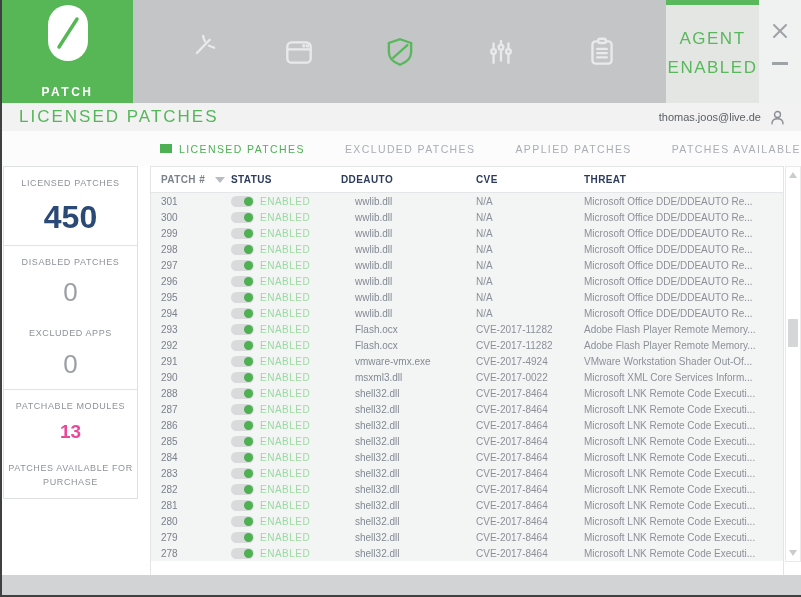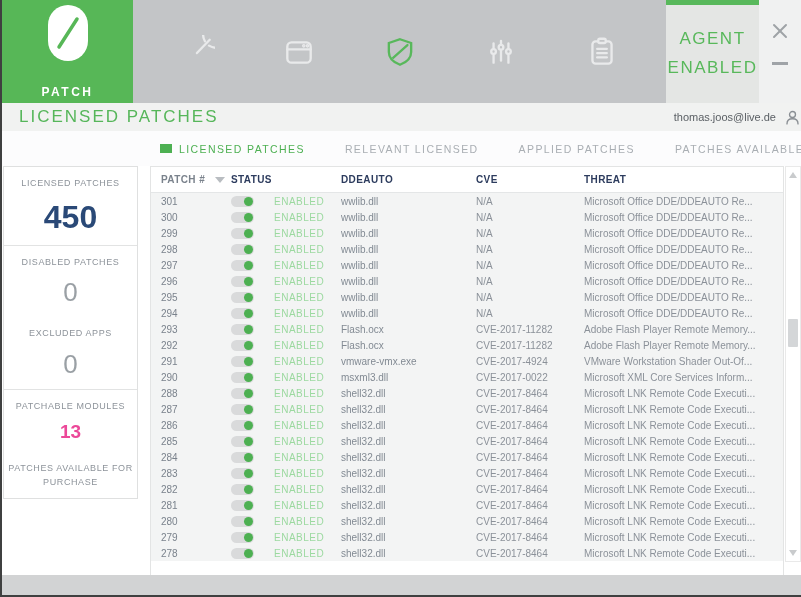--- a/index.html
+++ b/index.html
@@ -34,21 +34,21 @@
     align-items:center; padding-top:22px;
   }
   .win-close { cursor:pointer; line-height:0; }
   .win-min { margin-top:22px; width:16px; height:3px; background:#9fa3a7; cursor:pointer; }
   
   .page-header {
     position:absolute; top:103px; left:0; right:0; height:28px; background:#f1f2f1;
     display:flex; align-items:center;
   }
   .page-title { color:#56b65a; font-size:17px; letter-spacing:2px; padding-left:17px; flex:1; }
-  .account { display:flex; align-items:center; gap:8px; padding-right:0; }
+  .account { display:flex; align-items:center; gap:8px; padding-right:15px; }
   .account-email { font-size:11px; color:#5b6065; }
   
   .tab-row {
     position:absolute; top:131px; left:0; right:0; height:35px; background:#fcfcfd;
     display:flex; align-items:center; padding-left:158px; gap:40px;
   }
   .tab { display:flex; align-items:center; font-size:10.5px; letter-spacing:1.4px;
     color:#a9aeb3; cursor:pointer; white-space:nowrap; }
   .tab .tab-ind { display:none; }
   .tab.active { color:#4db052; }
@@ -83,33 +83,33 @@
     border-left:5px solid transparent; border-right:5px solid transparent;
     border-top:6px solid #b9bdc1;
   }
   .row {
     display:grid; grid-template-columns:70px 110px 135px 108px 1fr;
     height:16px; align-items:center; padding-left:10px; background:#f3f4f4;
     cursor:default;
   }
   .row span { font-size:10px; white-space:nowrap; overflow:hidden; }
   .c-patch  { color:#7a828c; }
-  .c-module { color:#828a93; }
+  .c-module { color:#828a93;margin-left:14px; }
   .c-cve    { color:#8b9199; }
   .c-threat { color:#8b9199; padding-right:4px; }
   .c-status { display:flex; align-items:center; }
   .toggle {
     width:23px; height:11px; background:#d9dadb; border-radius:6px;
     position:relative; cursor:pointer; flex:none;
   }
   .toggle::after {
     content:''; position:absolute; right:1px; top:1px; width:9px; height:9px;
     border-radius:50%; background:#4db052;
   }
-  .status-label { margin-left:20px; color:#9cd9a0; letter-spacing:0.5px; }
+  .status-label { margin-left:6px; color:#9cd9a0; letter-spacing:0.5px; }
   
   .scrollbar {
     position:absolute; left:783px; top:166px; width:16px; height:396px;
     background:#ffffff; border:1px solid #e9e9e9;
   }
   .sb-up, .sb-down { position:absolute; left:3px; width:0; height:0; cursor:pointer;
     border-left:4.5px solid transparent; border-right:4.5px solid transparent; }
   .sb-up   { top:5px; border-bottom:6px solid #c9cbcd; }
   .sb-down { bottom:5px; border-top:6px solid #c9cbcd; }
   .sb-thumb {
@@ -208,21 +208,21 @@
 
   <div class="tab-row">
 
       <div class="tab active">
         <span class="tab-ind"></span>
         <span>LICENSED PATCHES</span>
       </div>
 
       <div class="tab">
 
-        <span>RELEVANT LICENSED</span>
+        <span>EXCLUDED PATCHES</span>
       </div>
 
       <div class="tab">
 
         <span>APPLIED PATCHES</span>
       </div>
 
       <div class="tab">
 
         <span>PATCHES AVAILABLE FOR PURCHASE</span>

